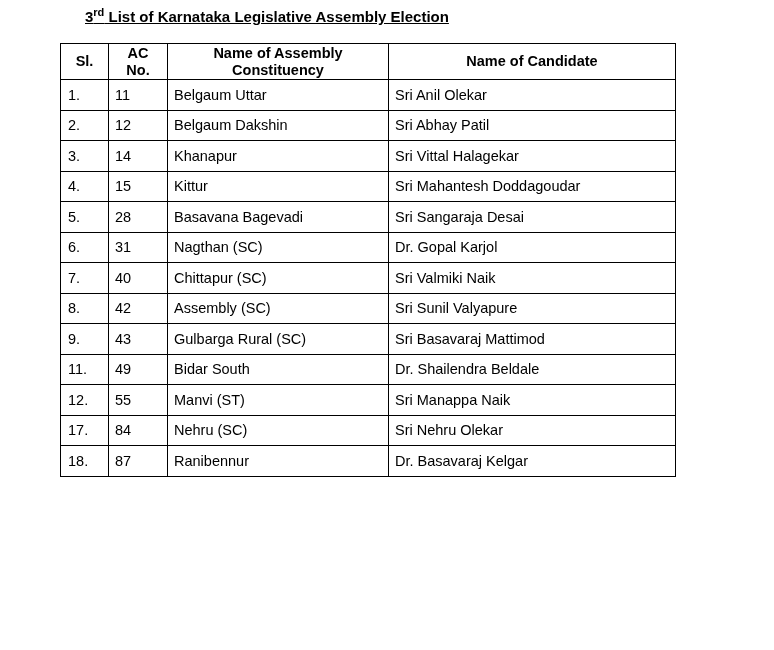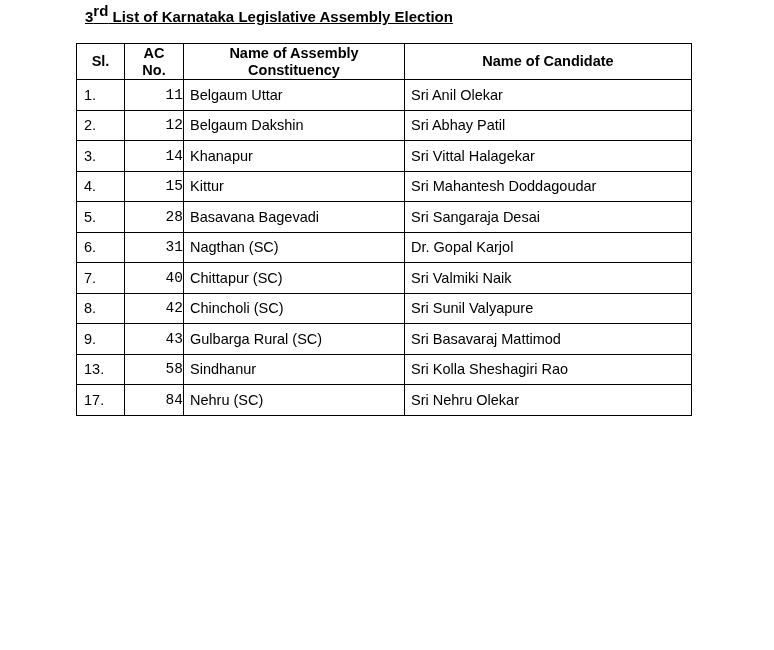--- a/index.html
+++ b/index.html
@@ -1,27 +1,27 @@
 <!DOCTYPE html>
 <html><head>
 <meta charset="utf-8">
 <style>
   html, body { margin:0; padding:0; background:#ffffff; }
   body { width:774px; height:650px; position:relative; overflow:hidden;
          font-family:"Liberation Sans", sans-serif; color:#000; }
   .title { position:absolute; left:85px; top:8px; font-size:15px; font-weight:bold;
            text-decoration:underline; white-space:nowrap; }
-  .title sup { font-size:15px; line-height:0; vertical-align:super; }
-  table { position:absolute; left:76px; top:43px; border-collapse:collapse;
+  .title sup { font-size:11px; line-height:0; vertical-align:super; }
+  table { position:absolute; left:60px; top:43px; border-collapse:collapse;
           table-layout:fixed; width:615px; }
   td, th { border:1px solid #000; font-size:14.5px; padding:0 6px; white-space:nowrap; overflow:hidden; }
   th { font-weight:bold; text-align:center; height:35px; line-height:17px; padding:0 4px; }
   td { height:29.5px; }
   td.sl { text-align:left; padding-left:7px; }
-  td.ac { text-align:right; padding-right:0;font-family:Liberation Mono, monospace; }
+  td.ac { padding-right:0; }
   col.c1 { width:48px; } col.c2 { width:59px; } col.c3 { width:221px; } col.c4 { width:287px; }
 </style>
 </head>
 <body>
 
 <div class="title"><span>3</span><sup>rd</sup><span> List of Karnataka Legislative Assembly Election</span></div>
 
 <table>
   <colgroup>
       <col class="c1">
@@ -76,35 +76,47 @@
       </tr>
       <tr>
         <td class="sl">7.</td>
         <td class="ac">40</td>
         <td>Chittapur (SC)</td>
         <td>Sri Valmiki Naik</td>
       </tr>
       <tr>
         <td class="sl">8.</td>
         <td class="ac">42</td>
-        <td>Chincholi (SC)</td>
+        <td>Assembly (SC)</td>
         <td>Sri Sunil Valyapure</td>
       </tr>
       <tr>
         <td class="sl">9.</td>
         <td class="ac">43</td>
         <td>Gulbarga Rural (SC)</td>
         <td>Sri Basavaraj Mattimod</td>
       </tr>
       <tr>
-        <td class="sl">13.</td>
-        <td class="ac">58</td>
-        <td>Sindhanur</td>
-        <td>Sri Kolla Sheshagiri Rao</td>
+        <td class="sl">11.</td>
+        <td class="ac">49</td>
+        <td>Bidar South</td>
+        <td>Dr. Shailendra Beldale</td>
+      </tr>
+      <tr>
+        <td class="sl">12.</td>
+        <td class="ac">55</td>
+        <td>Manvi (ST)</td>
+        <td>Sri Manappa Naik</td>
       </tr>
       <tr>
         <td class="sl">17.</td>
         <td class="ac">84</td>
         <td>Nehru (SC)</td>
         <td>Sri Nehru Olekar</td>
       </tr>
+      <tr>
+        <td class="sl">18.</td>
+        <td class="ac">87</td>
+        <td>Ranibennur</td>
+        <td>Dr. Basavaraj Kelgar</td>
+      </tr>
     </tbody>
 </table>
 
 </body></html>

